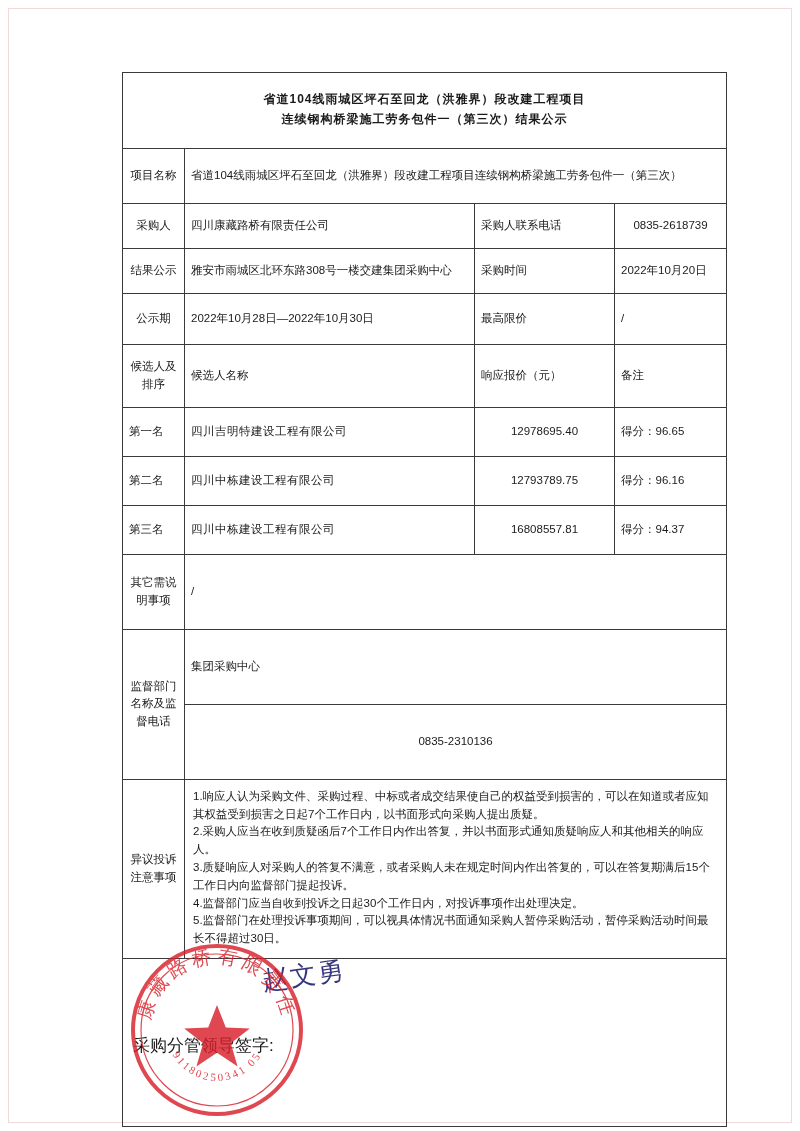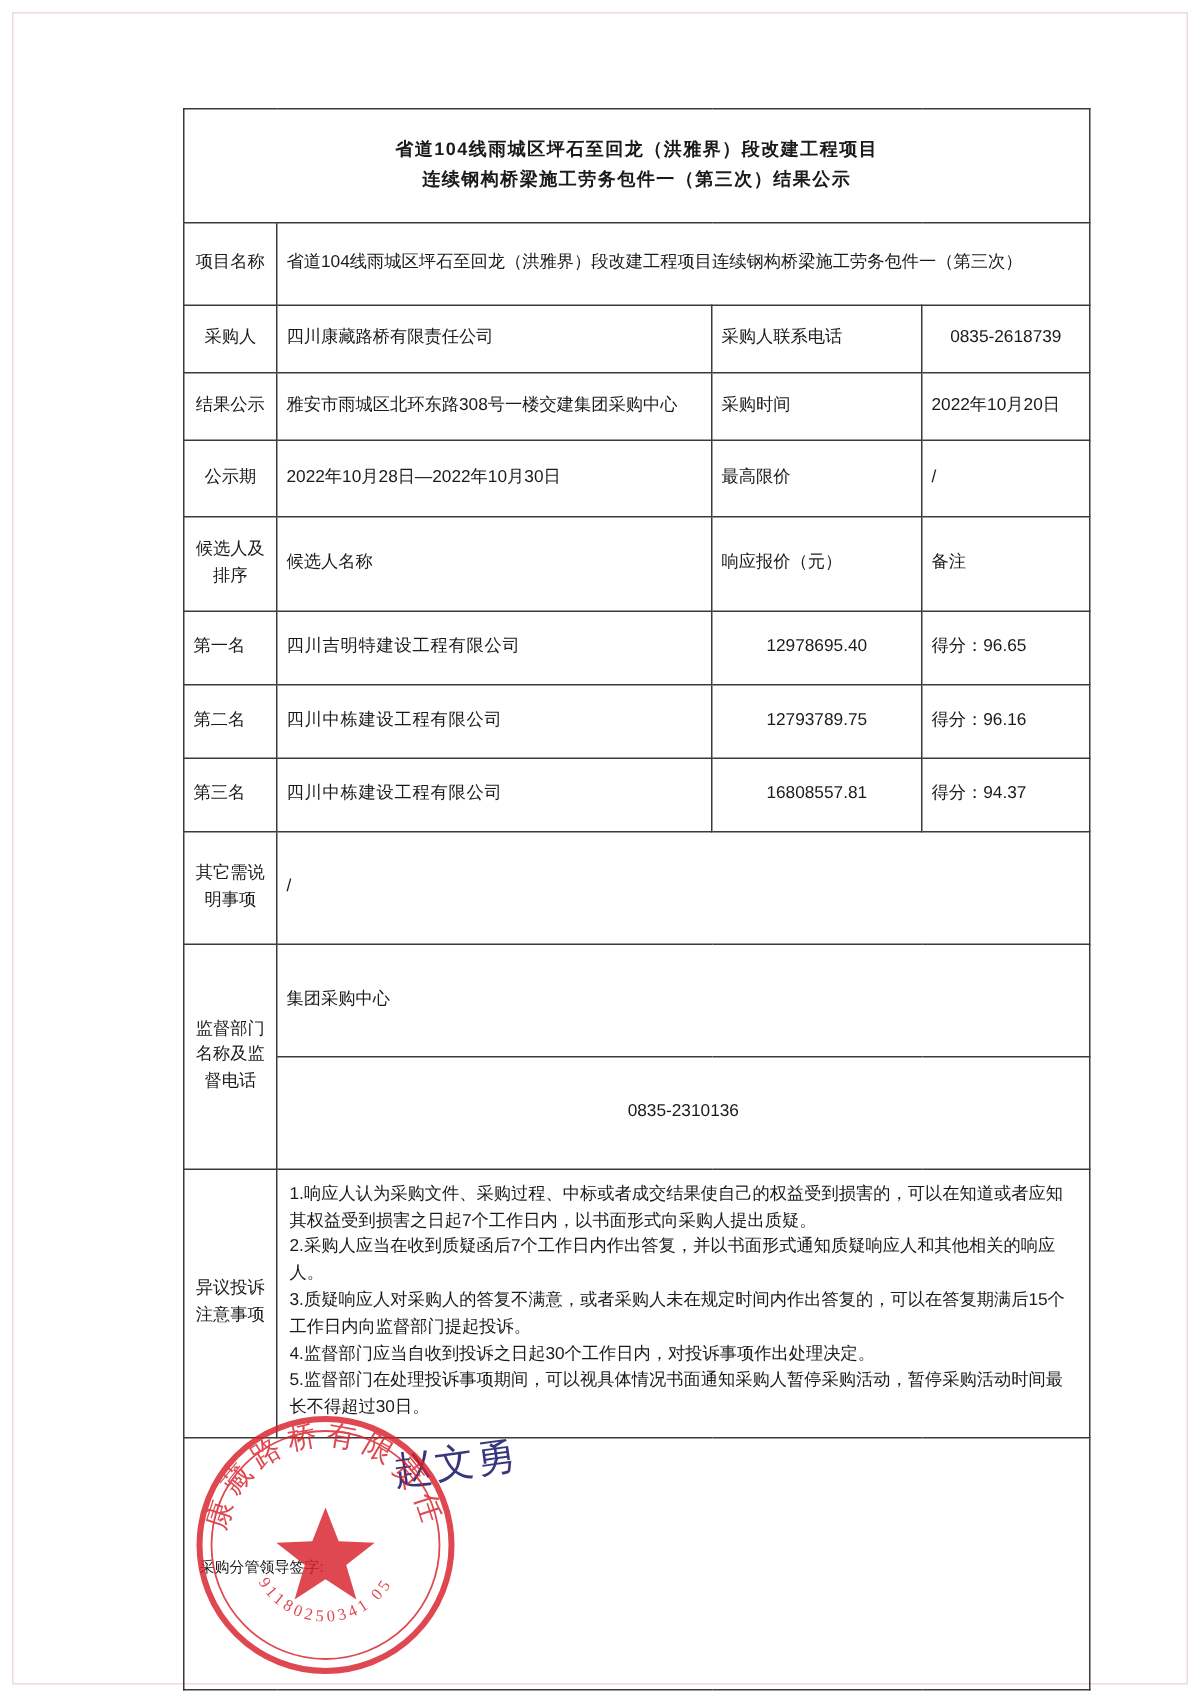--- a/index.html
+++ b/index.html
@@ -88,21 +88,21 @@
     margin: 0;
   }
   .sign-cell {
     height: 150px;
     vertical-align: top;
     padding-top: 12px !important;
     padding-left: 10px !important;
     position: relative;
   }
   .sign-label {
-    font-size: 10px;
+    font-size: 17px;
   }
   
   .seal {
     position: absolute;
     left: 122px;
     top: 935px;
     width: 190px;
     height: 190px;
     pointer-events: none;
   }

